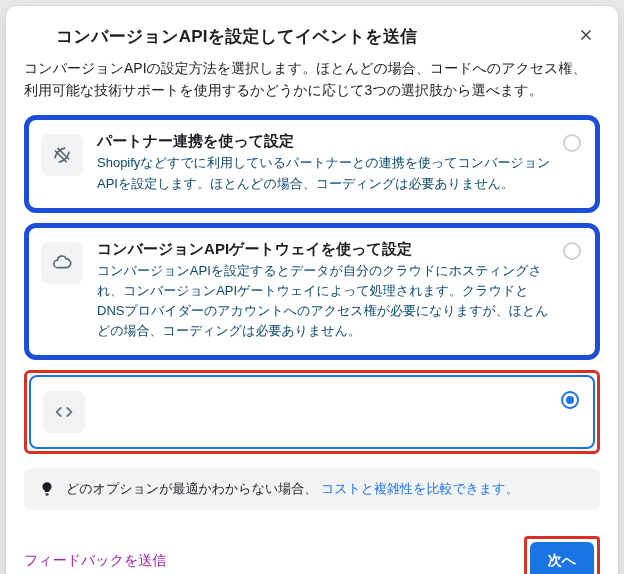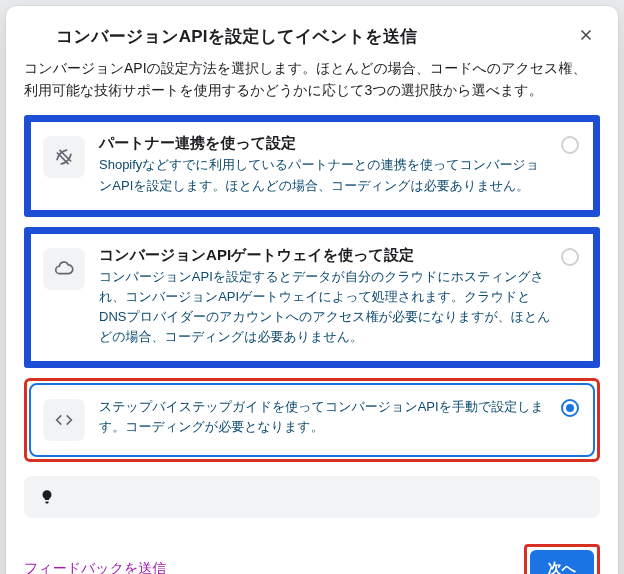--- a/index.html
+++ b/index.html
@@ -55,22 +55,22 @@
     color: #1c1e21;
   }
 
   .options { margin-top: 14px; display: flex; flex-direction: column; gap: 10px; }
 
   .option-card {
     display: flex;
     align-items: flex-start;
     gap: 14px;
     padding: 12px 14px 14px 12px;
-    border: 7px solid #1d4ed8;
-    border-radius: 3px;
+    border: 5px solid #1d4ed8;
+    border-radius: 12px;
     background: #ffffff;
     position: relative;
     cursor: pointer;
   }
 
   .option-selected-outer {
     border: 3px solid #d93025; 
     border-radius: 6px;
     padding: 2px;
   }
@@ -206,34 +206,37 @@
     </div>
 
     <div class="option-selected-outer">
       <div class="option-card option-selected-inner">
         <div class="opt-icon">
           <svg viewBox="0 0 24 24">
               <path d="M9 7 L4 12 L9 17 M15 7 L20 12 L15 17"></path>
             </svg>
         </div>
         <div class="opt-body">
-          <div class="opt-desc">ステップバイステップガイドを使ってコンバージョンAPIを手動で設定します。コーディングが必要となります。</div>
         </div>
         <span class="radio checked"></span>
       </div>
     </div>
 
   </div>
 
   <div class="info-bar">
     <span class="info-icon">
       <svg viewBox="0 0 24 24">
           <path d="M12 3 a6 6 0 0 1 6 6 c0 2.3-1.3 3.7-2.3 4.8-.6.6-1 1.2-1.2 2.2H9.5c-.2-1-.6-1.6-1.2-2.2C7.3 12.7 6 11.3 6 9a6 6 0 0 1 6-6zM10 18h4v1.5a1 1 0 0 1-1 1h-2a1 1 0 0 1-1-1V18z"></path>
         </svg>
     </span>
+    <span>
+      <span>どのオプションが最適かわからない場合、</span>
+      <span class="link">コストと複雑性を比較できます。</span>
+    </span>
   </div>
 
   <div class="footer">
     <span class="feedback-link">フィードバックを送信</span>
     <span class="next-wrap">
       <button class="next-btn">次へ</button>
     </span>
   </div>
 
 </div>

